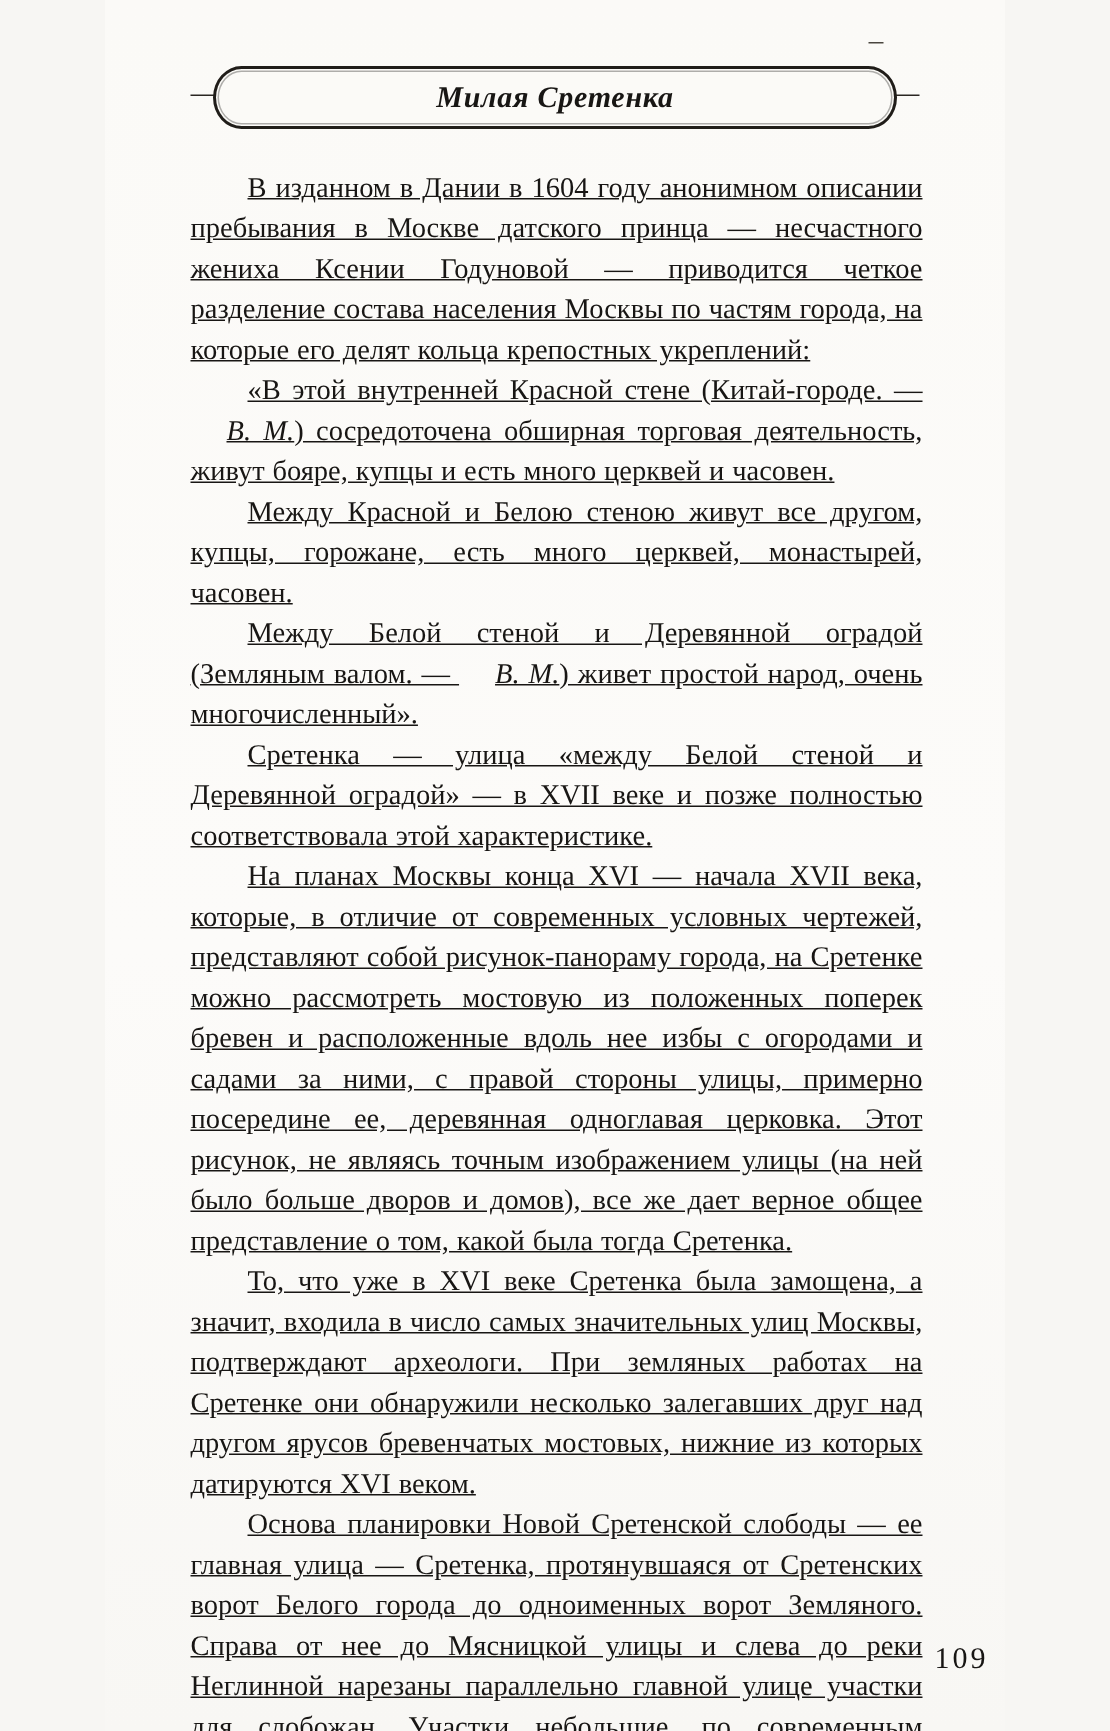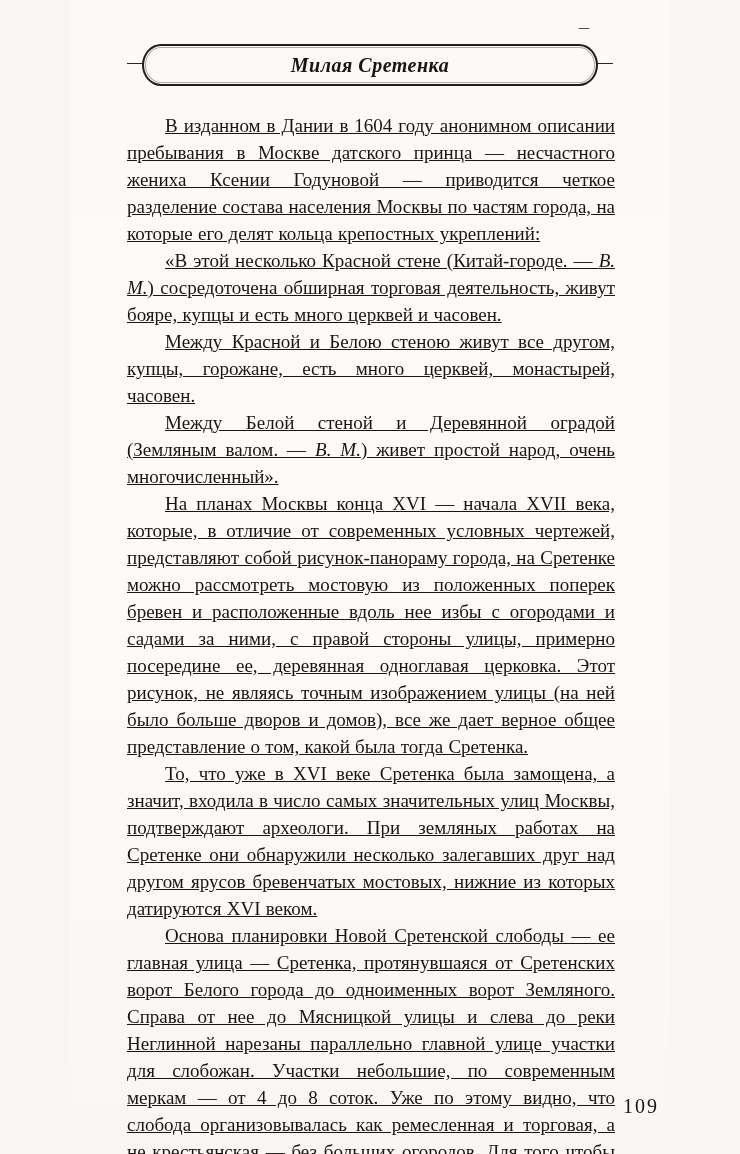--- a/index.html
+++ b/index.html
@@ -67,20 +67,21 @@
     line-height: 27px;
   }
   .text-block p {
     margin: 0;
     text-indent: 38px;
     word-spacing: .5px;
     text-decoration: underline;
   }
   .text-block em {
     font-style: italic;
+    margin-left: 24px;
   }
   .footer {
     position: absolute;
     left: 0;
     right: 11px;
     bottom: 36px;
     text-align: right;
     padding-left: 32px;
   }
   .page-number {
@@ -96,23 +97,24 @@
   <div class="header">
     <div class="header-rule"></div>
     <div class="tick-mark"></div>
     <div class="cartouche">
       <span class="chapter-title">Милая Сретенка</span>
     </div>
   </div>
 
   <div class="text-block" id="paragraphs">
       <p><span>В  изданном в Дании в 1604 году анонимном описании пребывания в Москве датского принца — несчастного жениха Ксении Годуновой — приводится четкое разделение состава населения Москвы по частям города, на которые его делят кольца крепостных укреплений:</span></p>
-      <p><span>«В  этой несколько Красной стене (Китай-городе. — </span><em>В. М.</em><span>) сосредоточена обширная торговая деятельность, живут бояре, купцы и есть много церквей и часовен.</span></p>
+      <p><span>«В  этой внутренней Красной стене (Китай-городе. — </span><em>В. М.</em><span>) сосредоточена обширная торговая деятельность, живут бояре, купцы и есть много церквей и часовен.</span></p>
       <p><span>Между Красной и Белою стеною живут все другом, купцы, горожане, есть много церквей, монастырей, часовен.</span></p>
       <p><span>Между Белой стеной и Деревянной оградой (Земляным валом. — </span><em>В. М.</em><span>) живет простой народ, очень многочисленный».</span></p>
+      <p><span>Сретенка — улица «между Белой стеной и Деревянной оградой» — в XVII веке и позже полностью соответствовала этой характеристике.</span></p>
       <p><span>На планах Москвы конца XVI — начала XVII века, которые, в отличие от современных условных чертежей, представляют собой рисунок-панораму города, на Сретенке можно рассмотреть мостовую из положенных поперек бревен и расположенные вдоль нее избы с огородами и садами за ними, с правой стороны улицы, примерно посередине ее, деревянная одноглавая церковка. Этот рисунок, не являясь точным изображением улицы (на ней было больше дворов и домов), все же дает верное общее представление о том, какой была тогда Сретенка.</span></p>
       <p><span>То, что уже в XVI веке Сретенка была замощена, а значит, входила в число самых значительных улиц Москвы, подтверждают археологи. При земляных работах на Сретенке они обнаружили несколько залегавших друг над другом ярусов бревенчатых мостовых, нижние из которых датируются XVI веком.</span></p>
       <p><span>Основа планировки Новой Сретенской слободы — ее главная улица — Сретенка, протянувшаяся от Сретенских ворот Белого города до одноименных ворот Земляного. Справа от нее до Мясницкой улицы и слева до реки Неглинной нарезаны параллельно главной улице участки для слобожан. Участки небольшие, по современным меркам — от 4 до 8 соток. Уже по этому видно, что слобода организовывалась как ремесленная и торговая, а не крестьянская — без больших огородов. Для того чтобы к каждому участку был подъезд, от улицы перпендикулярно к ней проложены переулки. Сейчас на Сретенке, хотя вся длина</span></p>
     </div>
 
   <div class="footer">
     <span class="page-number">109</span>
   </div>
 
 </div>

